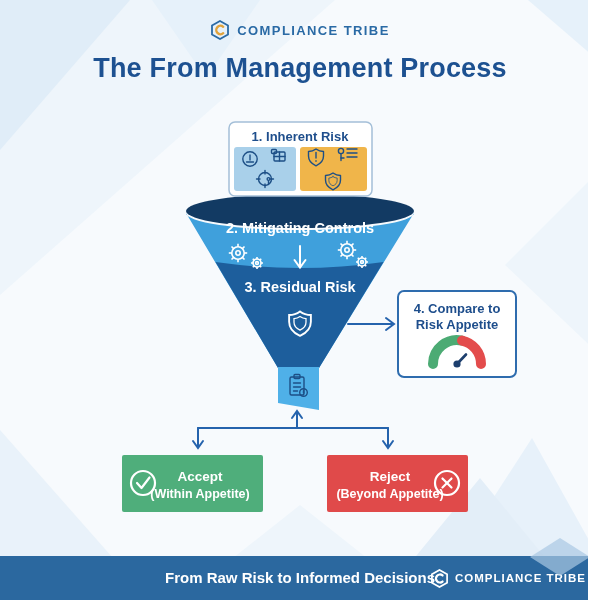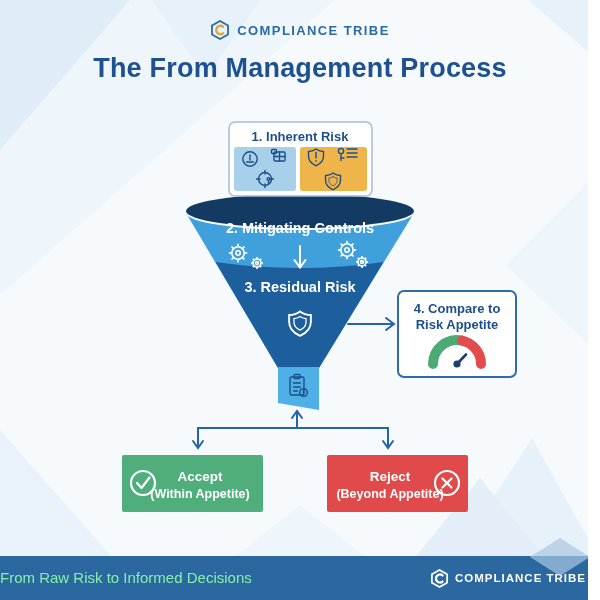--- a/index.html
+++ b/index.html
@@ -9,22 +9,22 @@
     font-family:"Liberation Sans",sans-serif;
   }
   .bg-svg{position:absolute;left:0;top:0;}
   .header{position:absolute;top:20px;left:0;width:600px;text-align:center;z-index:2;}
   .brand-row{display:flex;align-items:center;justify-content:center;gap:7px;}
   .brand-text{color:#2a6aa5;font-size:13px;font-weight:bold;letter-spacing:1.4px;}
   .page-title{margin:13px 0 0 0;color:#1d5191;font-size:27px;font-weight:bold;letter-spacing:0.2px;}
   .diagram-svg{position:absolute;left:0;top:95px;z-index:1;}
   .diagram-svg text{font-family:"Liberation Sans",sans-serif;}
   .footer{position:absolute;left:0;bottom:0;width:600px;height:44px;background:#2b689f;z-index:3;}
-  .footer-tagline{position:absolute;left:0;top:0;width:600px;line-height:44px;text-align:left;
-    color:#86efac;font-size:15px;font-weight:normal;}
+  .footer-tagline{position:absolute;left:0;top:0;width:600px;line-height:44px;text-align:center;
+    color:#ffffff;font-size:15px;font-weight:bold;}
   .footer-brand{position:absolute;right:14px;top:0;height:44px;display:flex;align-items:center;gap:6px;z-index:4;}
   .footer-brand-text{color:#ffffff;font-size:11.5px;font-weight:bold;letter-spacing:1px;}
   .diamond-svg{position:absolute;left:528px;top:538px;z-index:4;}
 </style>
 </head>
 <body>
 
 <div class="canvas">
 
   <svg class="bg-svg" width="600" height="600" viewBox="0 0 600 600">

